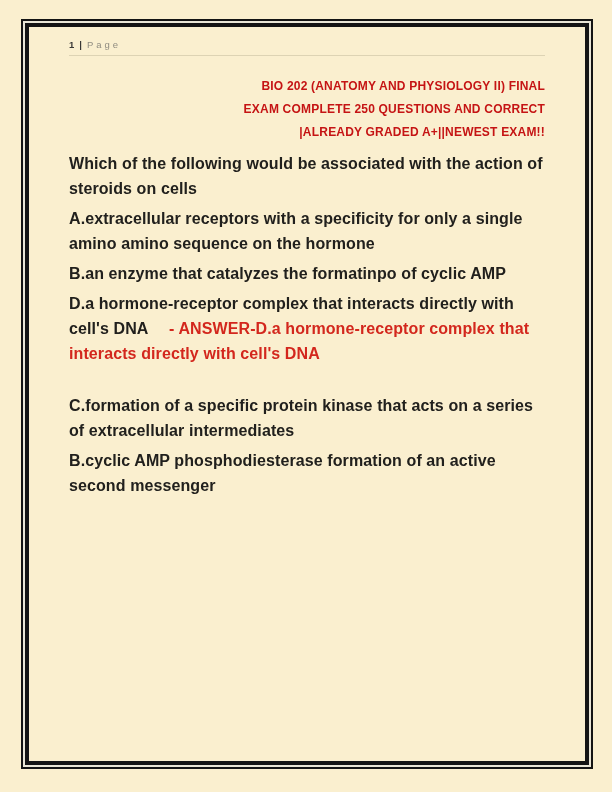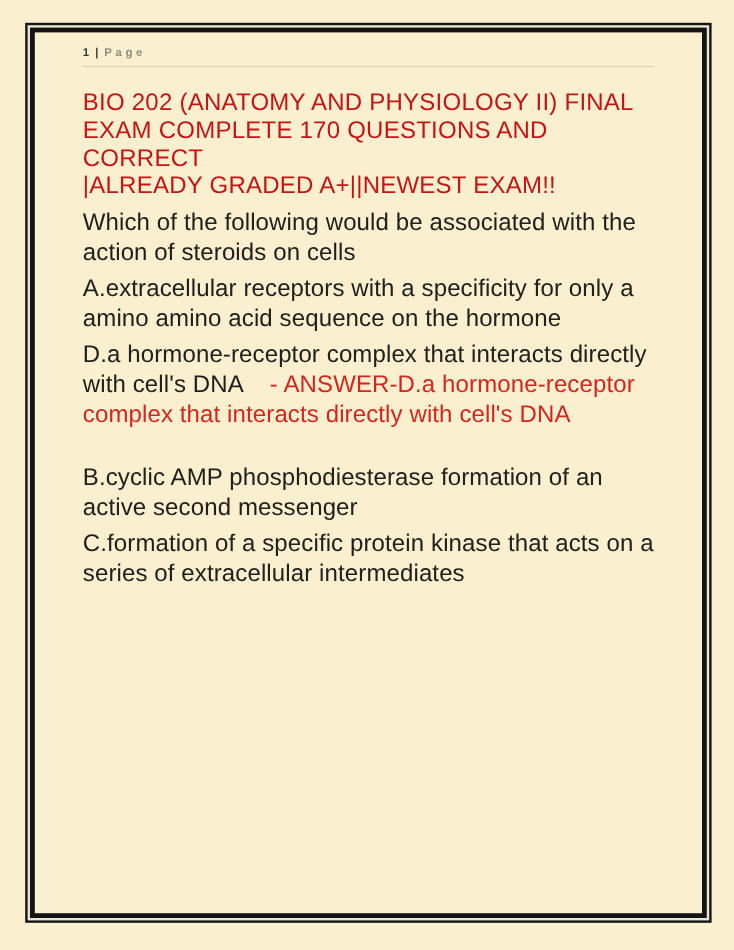--- a/index.html
+++ b/index.html
@@ -34,63 +34,65 @@
   .page-header{
     display:flex;
     align-items:baseline;
     gap:5px;
     font-size:9.5px;
     padding-bottom:5px;
     border-bottom:1px solid var(--rule-color);
   }
   .page-num{font-weight:bold;color:var(--header-dark);}
   .page-sep{font-weight:bold;color:var(--header-dark);}
-  .page-label{letter-spacing:3px;color:var(--header-muted);font-weight:bold;}
+  .page-label{letter-spacing:3px;color:var(--header-muted);}
   .doc-title{
     margin-top:19px;
-    text-align:left;
+    text-align:right;
     color:var(--title-red);
-    font-weight:normal;
-    font-size:20px;
+    font-weight:bold;
+    font-size:12px;
     line-height:23px;
     letter-spacing:0.2px;
   }
   .doc-body{margin-top:7px;}
   .para{
     margin:0 0 5px 0;
-    font-size:20px;
+    font-size:16px;
     line-height:25px;
     color:var(--body-text);
     letter-spacing:0.1px;
+    font-weight:bold;
   }
   .answer{color:var(--answer-red);margin-left:16px;}
   .q-spacer{height:22px;}
 </style>
 </head>
 <body>
 
 <div class="sheet">
 
   <div class="page-header">
     <span class="page-num">1</span>
     <span class="page-sep">|</span>
     <span class="page-label">Page</span>
   </div>
 
   <div class="doc-title">
     <div>BIO 202 (ANATOMY AND PHYSIOLOGY II) FINAL</div>
-    <div>EXAM COMPLETE 170 QUESTIONS AND CORRECT</div>
+    <div>EXAM COMPLETE 250 QUESTIONS AND CORRECT</div>
     <div>|ALREADY GRADED A+||NEWEST EXAM!!</div>
   </div>
 
   <div class="doc-body">
 
     <p class="para">Which of the following would be associated with the action of steroids on cells</p>
-    <p class="para">A.extracellular receptors with a specificity for only a amino amino acid sequence on the hormone</p>
+    <p class="para">A.extracellular receptors with a specificity for only a single amino amino sequence on the hormone</p>
+    <p class="para">B.an enzyme that catalyzes the formatinpo of cyclic AMP</p>
     <p class="para"><span>D.a hormone-receptor complex that interacts directly with cell's DNA</span><span class="answer"> - ANSWER-D.a hormone-receptor complex that interacts directly with cell's DNA</span></p>
 
     <div class="q-spacer"></div>
 
+    <p class="para">C.formation of a specific protein kinase that acts on a series of extracellular intermediates</p>
     <p class="para">B.cyclic AMP phosphodiesterase formation of an active second messenger</p>
-    <p class="para">C.formation of a specific protein kinase that acts on a series of extracellular intermediates</p>
 
   </div>
 </div>
 
 </body></html>

